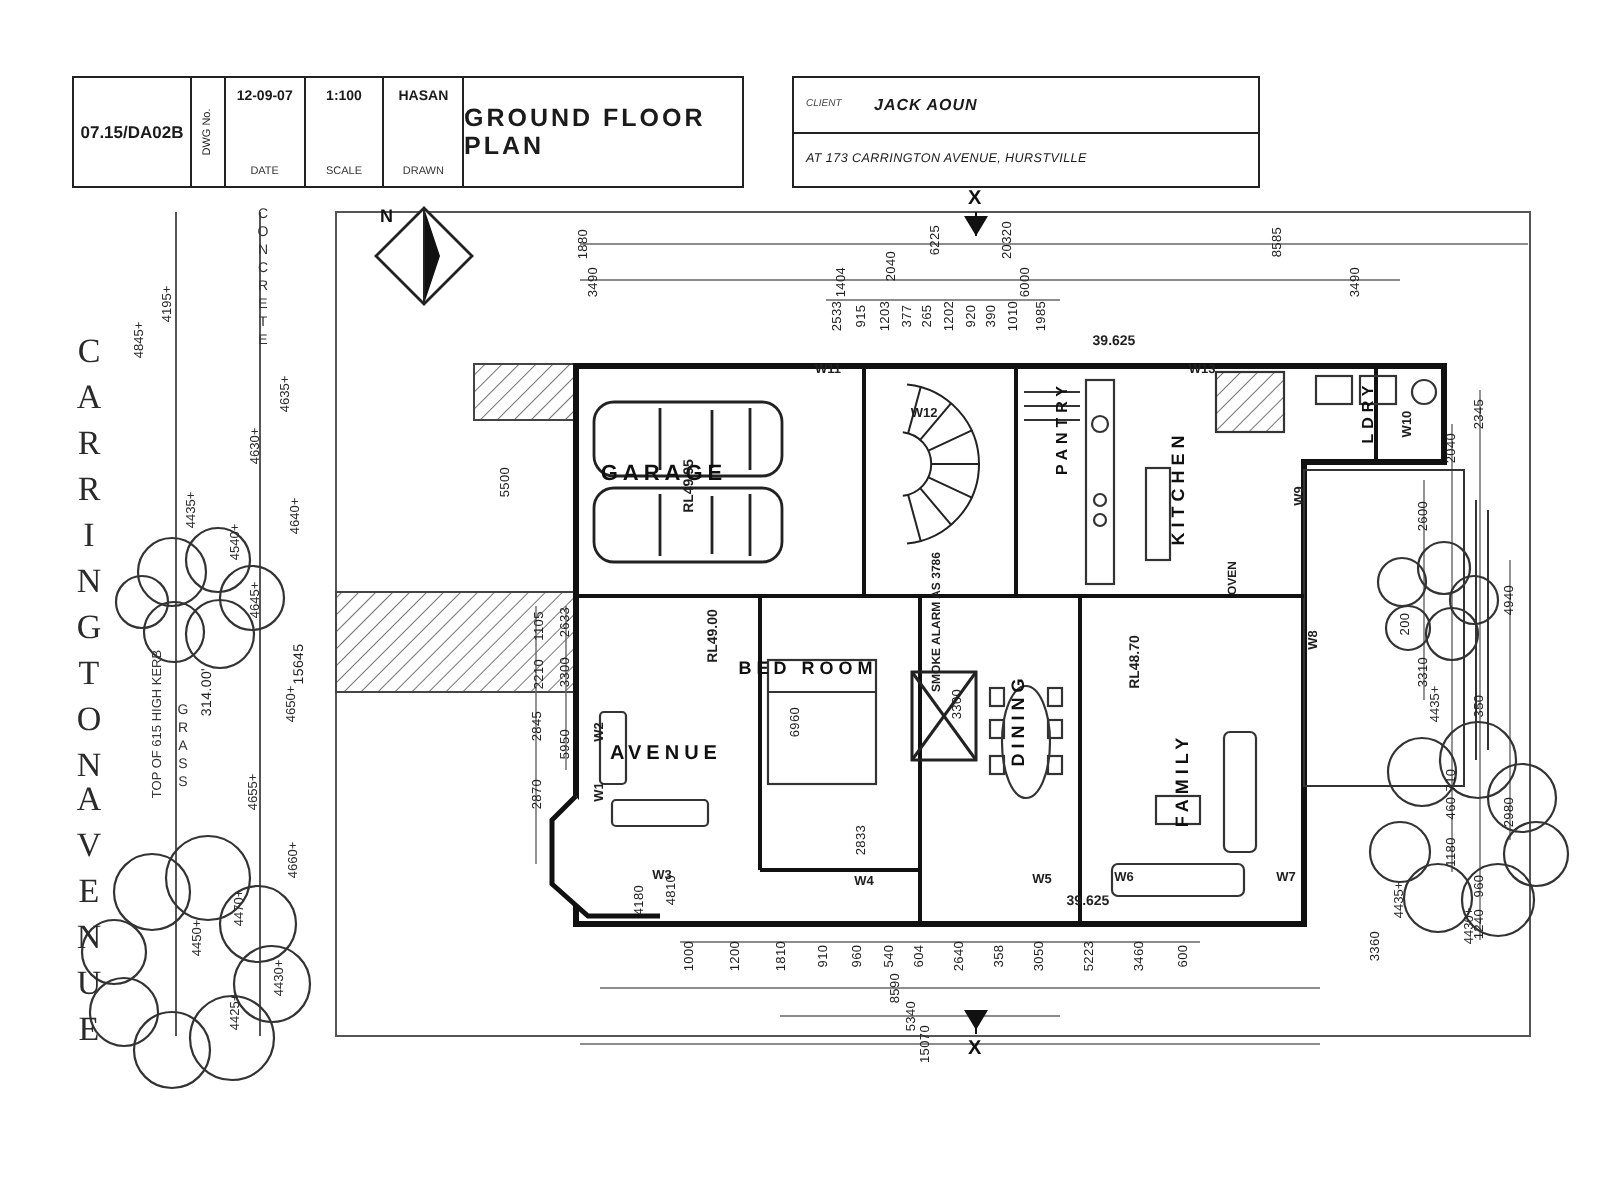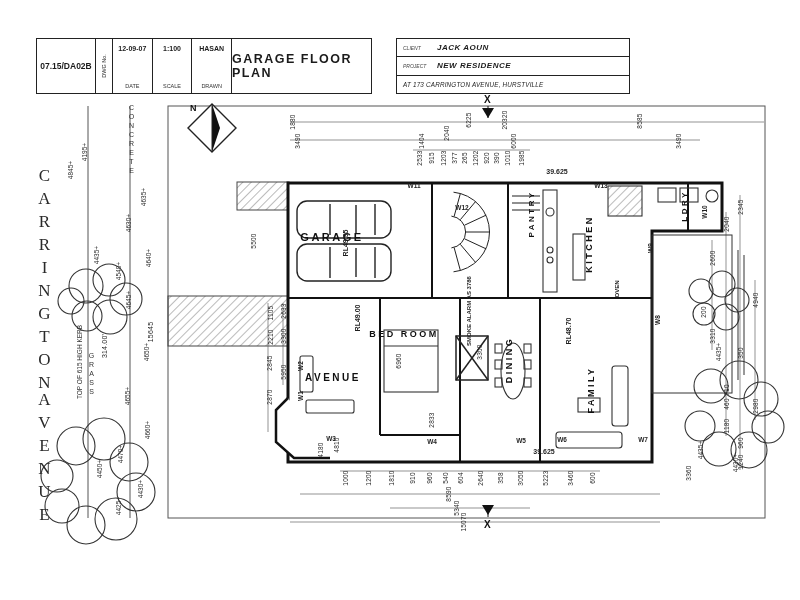--- a/index.html
+++ b/index.html
@@ -365,29 +365,25 @@
       </div>
       <div class="tb-col">
         <div class="tb-val">1:100</div>
         <div class="tb-lab">SCALE</div>
       </div>
       <div class="tb-col">
         <div class="tb-val">HASAN</div>
         <div class="tb-lab">DRAWN</div>
       </div>
     </div>
-    <div class="tb-box tb-title">GARAGE FLOOR PLAN</div>
+    <div class="tb-box tb-title">GROUND FLOOR PLAN</div>
     <div class="tb-box tb-client">
       <div class="tb-row">
         <span class="tb-tinylab">CLIENT</span>
         <span class="tb-big">JACK AOUN</span>
       </div>
       <div class="tb-row">
-        <span class="tb-tinylab">PROJECT</span>
-        <span class="tb-big">NEW RESIDENCE</span>
-      </div>
-      <div class="tb-row">
         <span class="tb-addr">AT 173 CARRINGTON AVENUE, HURSTVILLE</span>
       </div>
     </div>
   </div>
 
 </div>
 
 </body></html>

